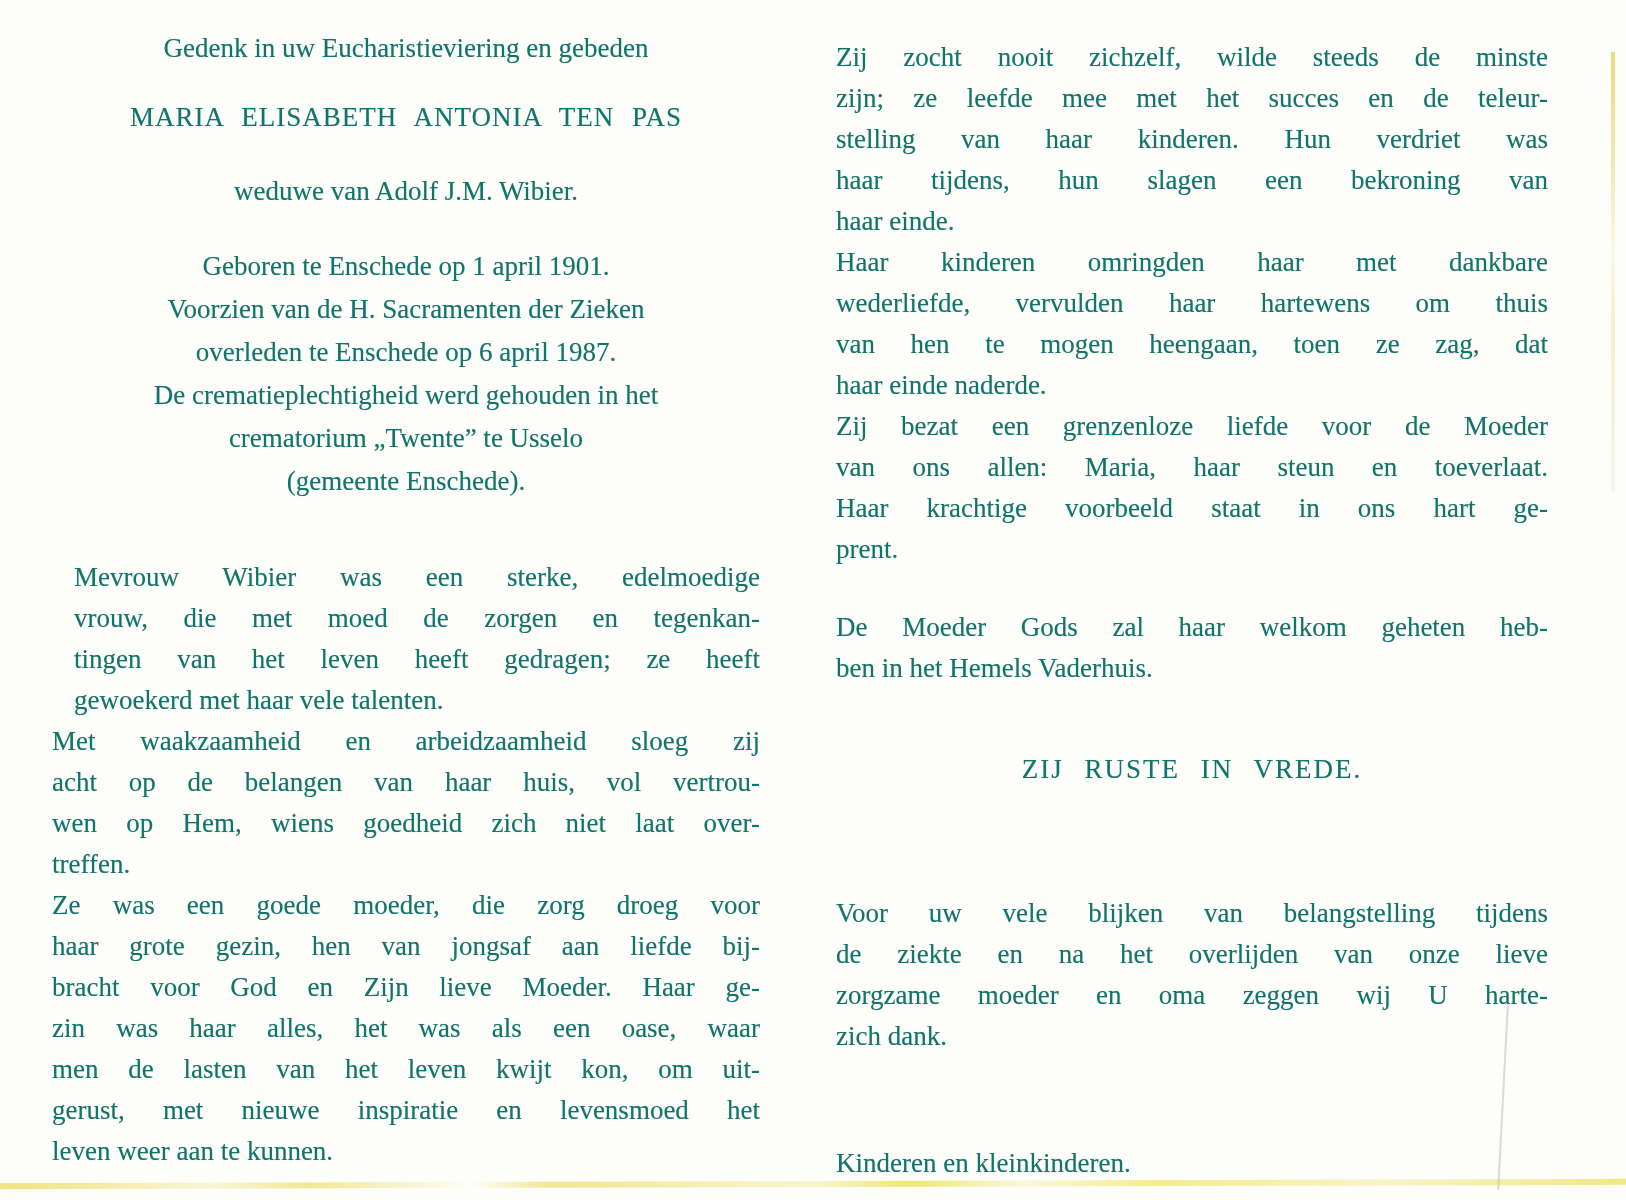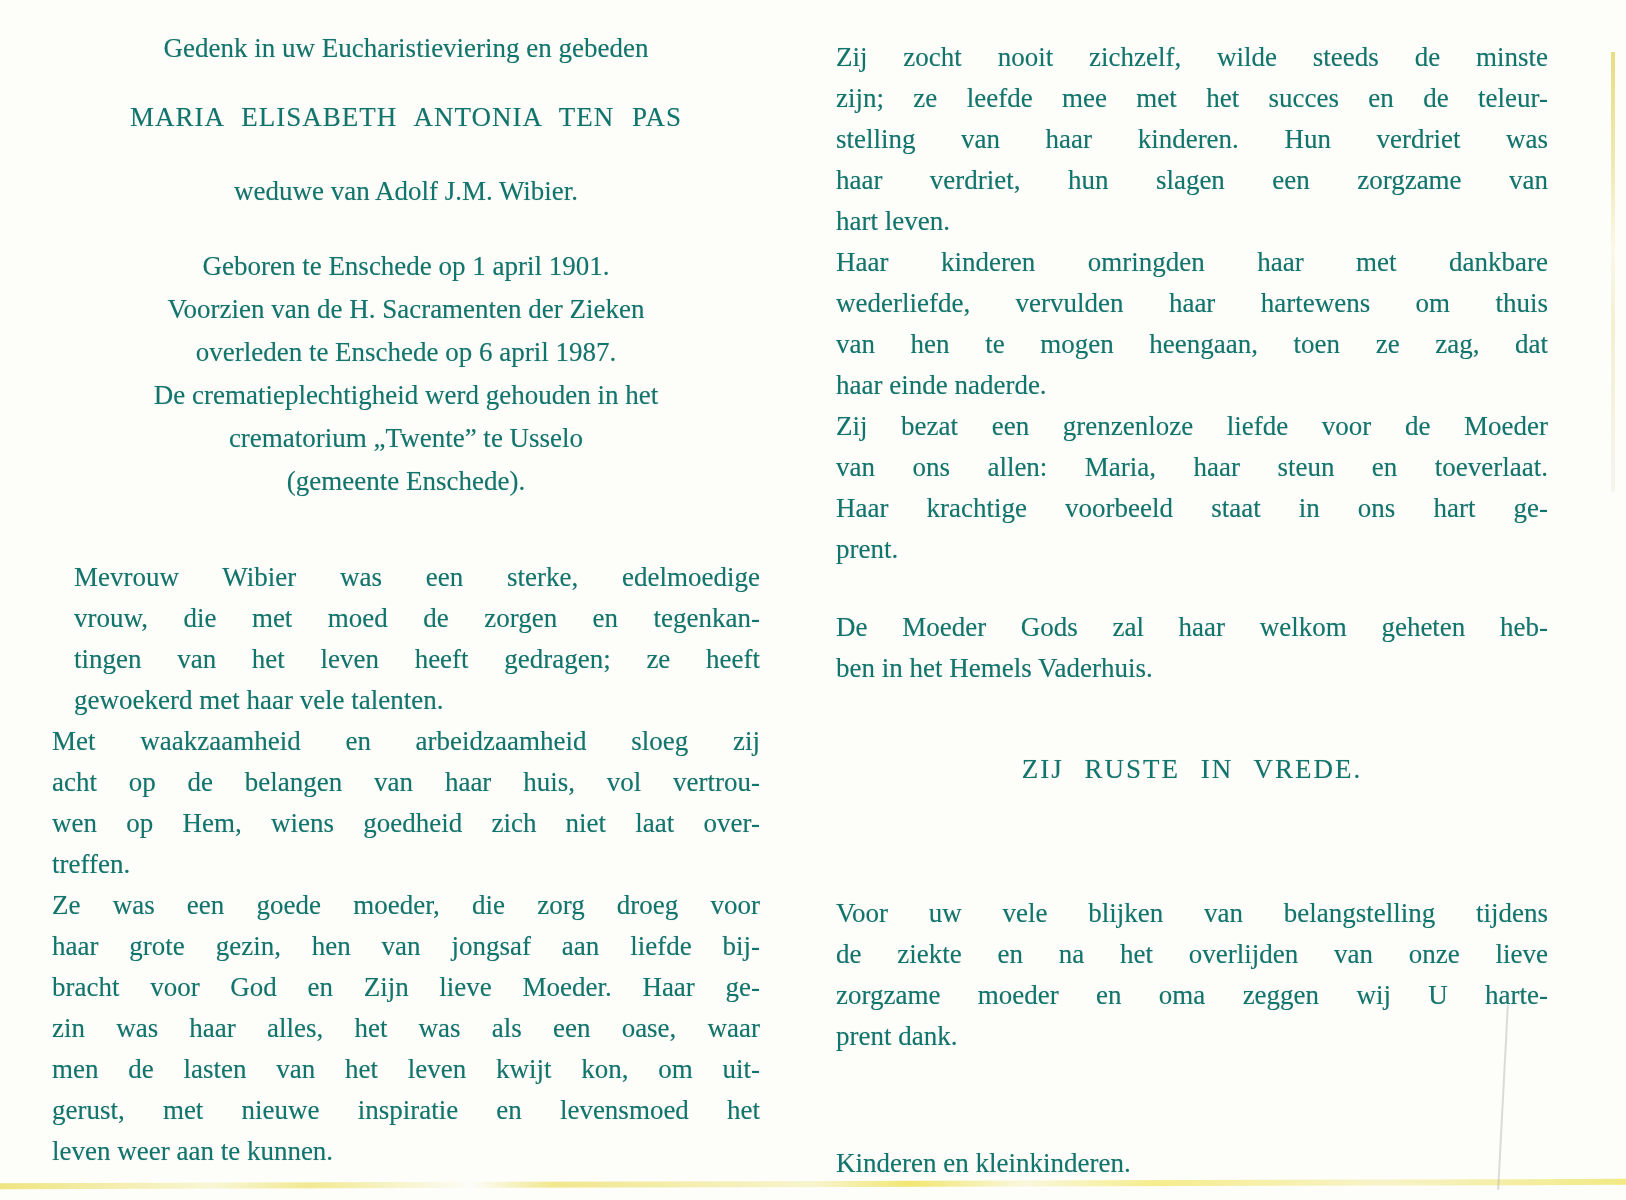--- a/index.html
+++ b/index.html
@@ -121,22 +121,22 @@
       <div class="line j">gerust, met nieuwe inspiratie en levensmoed het</div>
       <div class="line last">leven weer aan te kunnen.</div>
     </div>
   </div>
 
   <div class="column column-right">
     <div class="para rp1">
       <div class="line j">Zij zocht nooit zichzelf, wilde steeds de minste</div>
       <div class="line j">zijn; ze leefde mee met het succes en de teleur-</div>
       <div class="line j">stelling van haar kinderen. Hun verdriet was</div>
-      <div class="line j">haar verdriet, hun slagen een zorgzame van</div>
-      <div class="line last">hart leven.</div>
+      <div class="line j">haar tijdens, hun slagen een bekroning van</div>
+      <div class="line last">haar einde.</div>
     </div>
 
     <div class="para">
       <div class="line j">Haar kinderen omringden haar met dankbare</div>
       <div class="line j">wederliefde, vervulden haar hartewens om thuis</div>
       <div class="line j">van hen te mogen heengaan, toen ze zag, dat</div>
       <div class="line last">haar einde naderde.</div>
     </div>
 
     <div class="para">
@@ -150,21 +150,21 @@
       <div class="line j">De Moeder Gods zal haar welkom geheten heb-</div>
       <div class="line last">ben in het Hemels Vaderhuis.</div>
     </div>
 
     <div class="line c rip-line">ZIJ RUSTE IN VREDE.</div>
 
     <div class="para thanks">
       <div class="line j">Voor uw vele blijken van belangstelling tijdens</div>
       <div class="line j">de ziekte en na het overlijden van onze lieve</div>
       <div class="line j">zorgzame moeder en oma zeggen wij U harte-</div>
-      <div class="line last">prent dank.</div>
+      <div class="line last">zich dank.</div>
     </div>
 
     <div class="line signature-line">Kinderen en kleinkinderen.</div>
   </div>
 
   <div class="streak-bottom"></div>
   <div class="streak-right"></div>
   <div class="edge-line"></div>
 </div>
 

